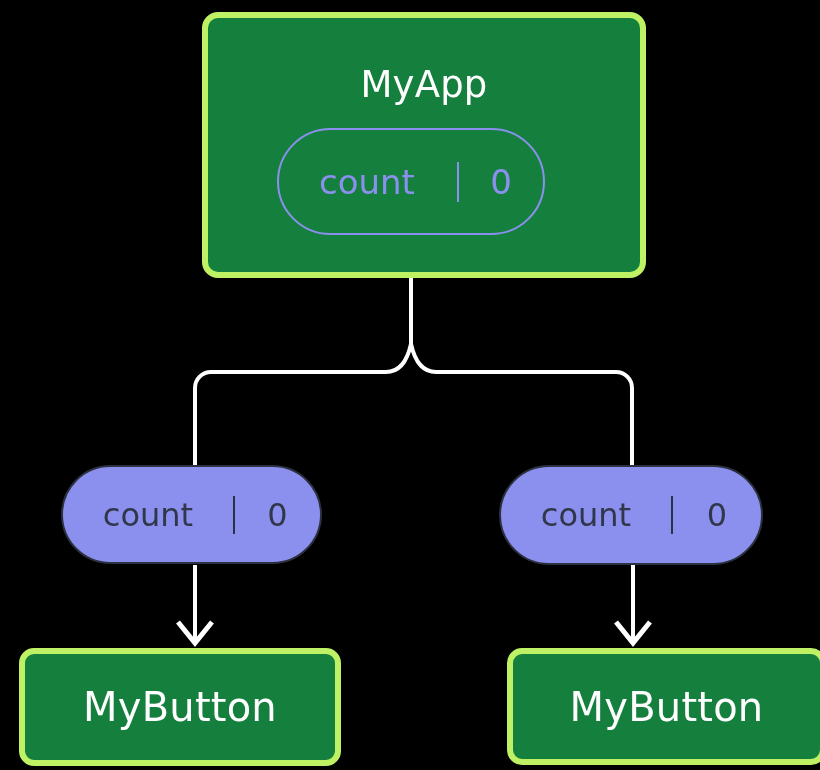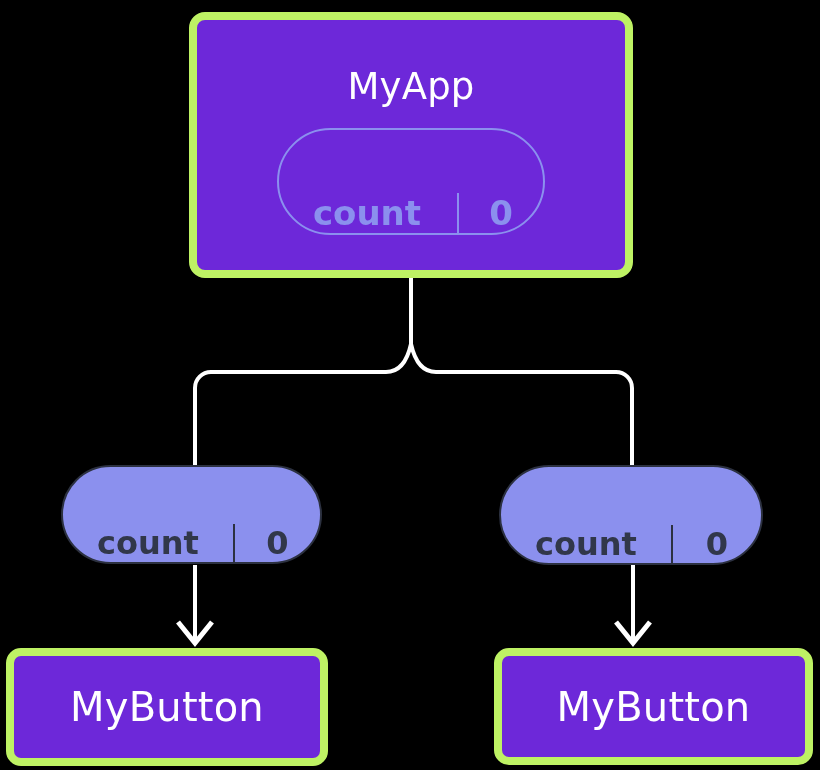--- a/index.html
+++ b/index.html
@@ -27,26 +27,27 @@
     top: 0;
     width: 820px;
     height: 770px;
     pointer-events: none;
   }
 
   
   .comp-box {
     position: absolute;
     box-sizing: border-box;
-    background: #6d28d9;
-    border: 8px solid #bef264;
+    background: #15803d;
+    border: 6px solid #bef264;
     border-radius: 15px;
     display: flex;
     flex-direction: column;
     align-items: center;
+    margin-left: 13px;
   }
   .comp-title {
     color: #ffffff;
     font-family: "DejaVu Sans", sans-serif;
     font-weight: 400;
     letter-spacing: 0.2px;
     white-space: nowrap;
   }
 
   
@@ -82,24 +83,23 @@
     top: 648px;
     width: 319px;
     height: 117px;
   }
 
   
   .pill {
     position: absolute;
     box-sizing: border-box;
     display: flex;
-    align-items: flex-end;
+    align-items: center;
     border-radius: 999px;
     overflow: hidden;
-    font-weight: bold;
   }
   .pill .pill-key,
   .pill .pill-val {
     display: flex;
     align-items: center;
     justify-content: center;
     font-family: "DejaVu Sans", sans-serif;
     white-space: nowrap;
   }
 

